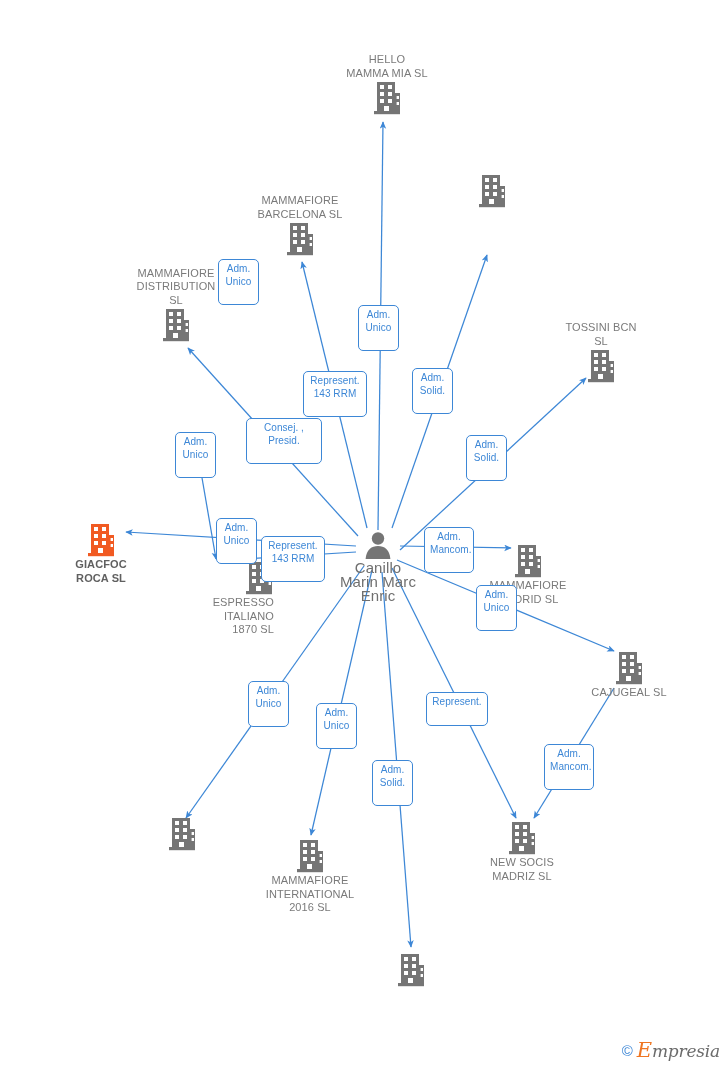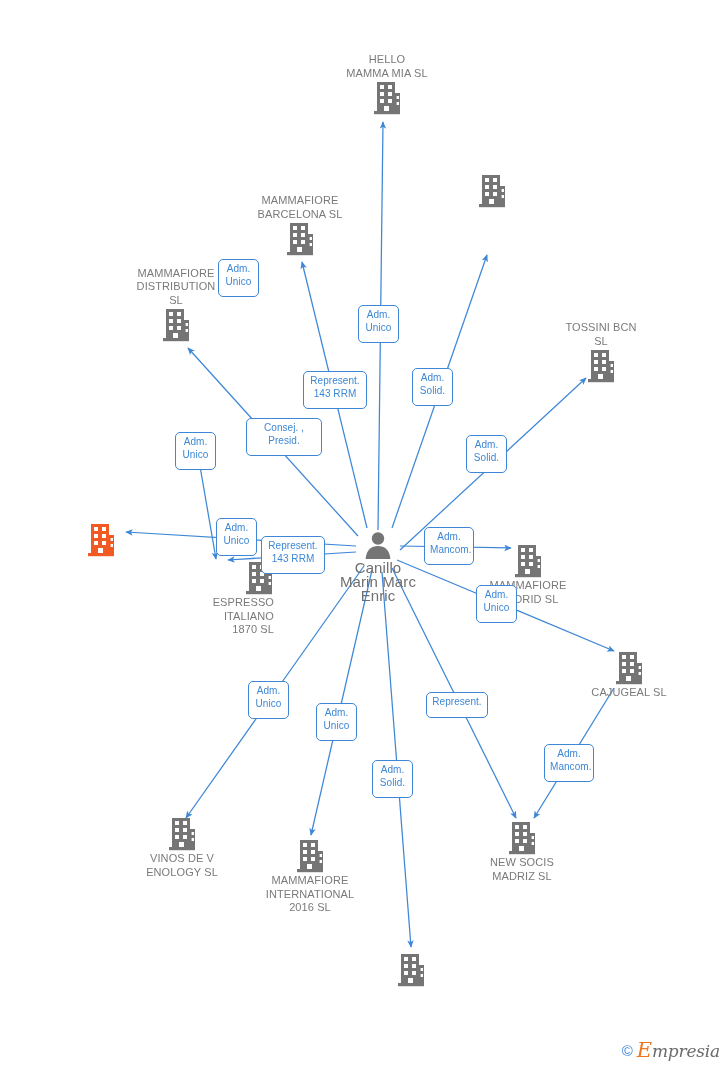--- a/index.html
+++ b/index.html
@@ -64,21 +64,21 @@
   .edge-label {
     position: absolute;
     box-sizing: border-box;
     border: 1.3px solid #3d87d6;
     border-radius: 5px;
     background: #ffffff;
     color: #3d87d6;
     font-size: 10px;
     line-height: 12.5px;
     text-align: center;
-    padding: 3px 5px 8px 5px;
+    padding: 3px 5px 16px 5px;
     white-space: pre-line;
     letter-spacing: 0.05px;
   }
   .watermark {
     position: absolute;
     right: 8px;
     bottom: 8px;
     display: flex;
     align-items: center;
     gap: 4px;
@@ -240,20 +240,22 @@
               <rect x="16" y="4" width="4" height="4"></rect>
               <rect x="8" y="11" width="4" height="4"></rect>
               <rect x="16" y="11" width="4" height="4"></rect>
               <rect x="8" y="18" width="4" height="4"></rect>
               <rect x="16" y="18" width="4" height="4"></rect>
               <rect x="12" y="25" width="5" height="5"></rect>
               <rect x="24.6" y="15" width="2.4" height="3"></rect>
               <rect x="24.6" y="21" width="2.4" height="3"></rect>
             </g>
           </svg></span>
+        <span class="caption">GIACFOC
+ROCA  SL</span>
       </div>
       <div class="node" style="left: 214px; top: 561px; text-align: right;">
         <span class="glyph"><svg width="30" height="34" viewBox="0 0 30 34" aria-hidden="true">
             <rect x="5" y="1" width="18" height="29" fill="#757575"></rect>
             <rect x="2" y="30" width="26" height="3.2" fill="#757575"></rect>
             <rect x="23" y="12" width="5" height="18" fill="#757575"></rect>
             <g fill="#ffffff">
               <rect x="8" y="4" width="4" height="4"></rect>
               <rect x="16" y="4" width="4" height="4"></rect>
               <rect x="8" y="11" width="4" height="4"></rect>
@@ -318,22 +320,20 @@
               <rect x="16" y="4" width="4" height="4"></rect>
               <rect x="8" y="11" width="4" height="4"></rect>
               <rect x="16" y="11" width="4" height="4"></rect>
               <rect x="8" y="18" width="4" height="4"></rect>
               <rect x="16" y="18" width="4" height="4"></rect>
               <rect x="12" y="25" width="5" height="5"></rect>
               <rect x="24.6" y="15" width="2.4" height="3"></rect>
               <rect x="24.6" y="21" width="2.4" height="3"></rect>
             </g>
           </svg></span>
-        <span class="caption">VINOS DE V
-ENOLOGY  SL</span>
       </div>
       <div class="node" style="left: 310px; top: 839px;">
         <span class="glyph"><svg width="30" height="34" viewBox="0 0 30 34" aria-hidden="true">
             <rect x="5" y="1" width="18" height="29" fill="#757575"></rect>
             <rect x="2" y="30" width="26" height="3.2" fill="#757575"></rect>
             <rect x="23" y="12" width="5" height="18" fill="#757575"></rect>
             <g fill="#ffffff">
               <rect x="8" y="4" width="4" height="4"></rect>
               <rect x="16" y="4" width="4" height="4"></rect>
               <rect x="8" y="11" width="4" height="4"></rect>

